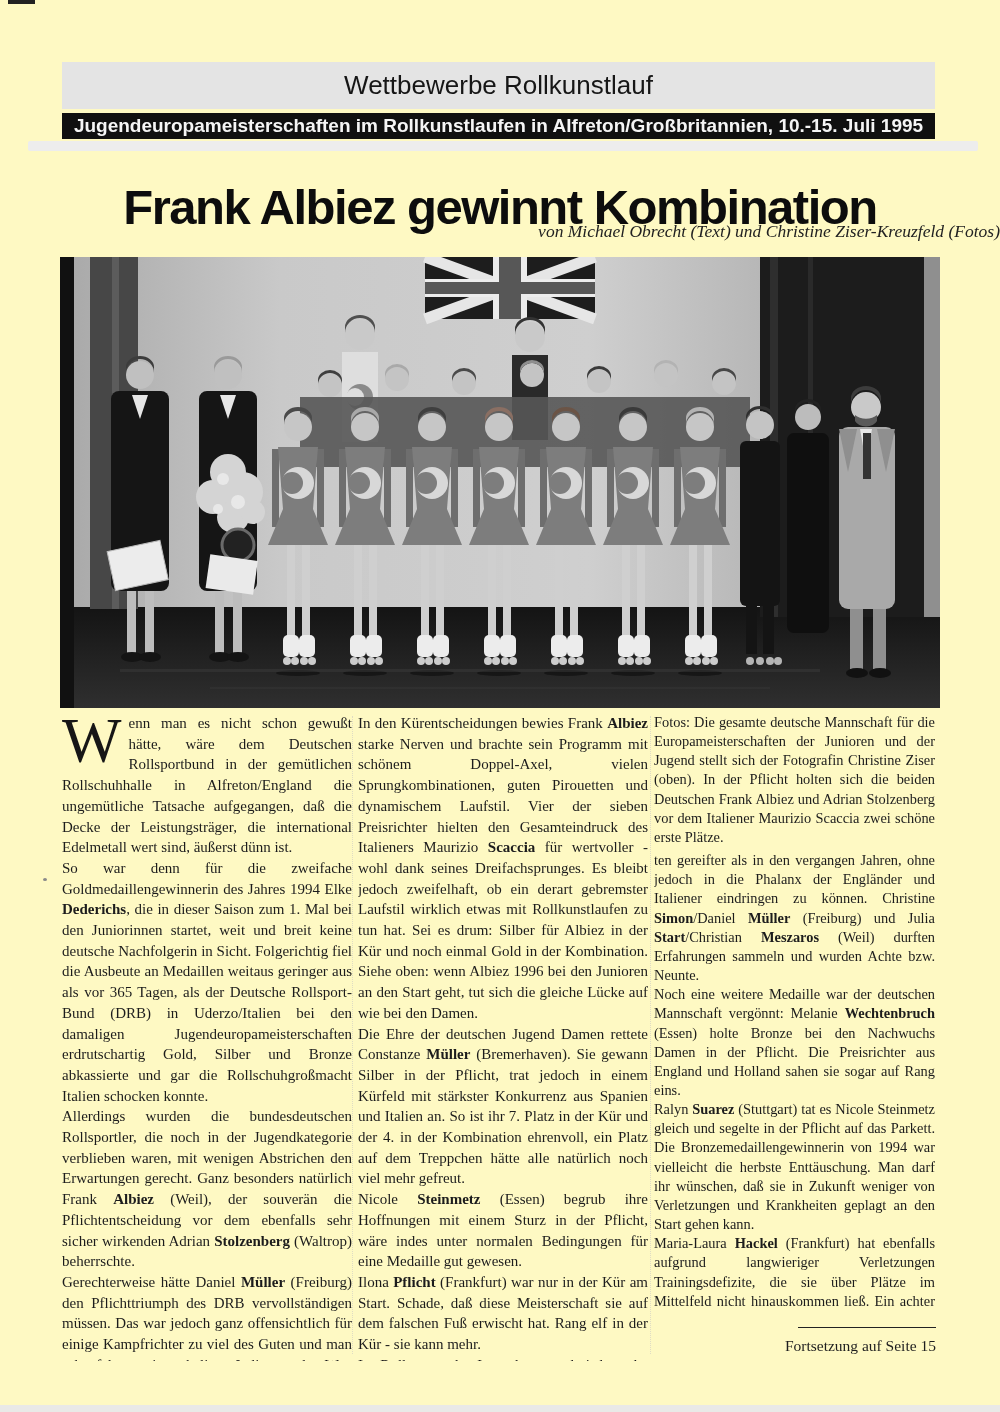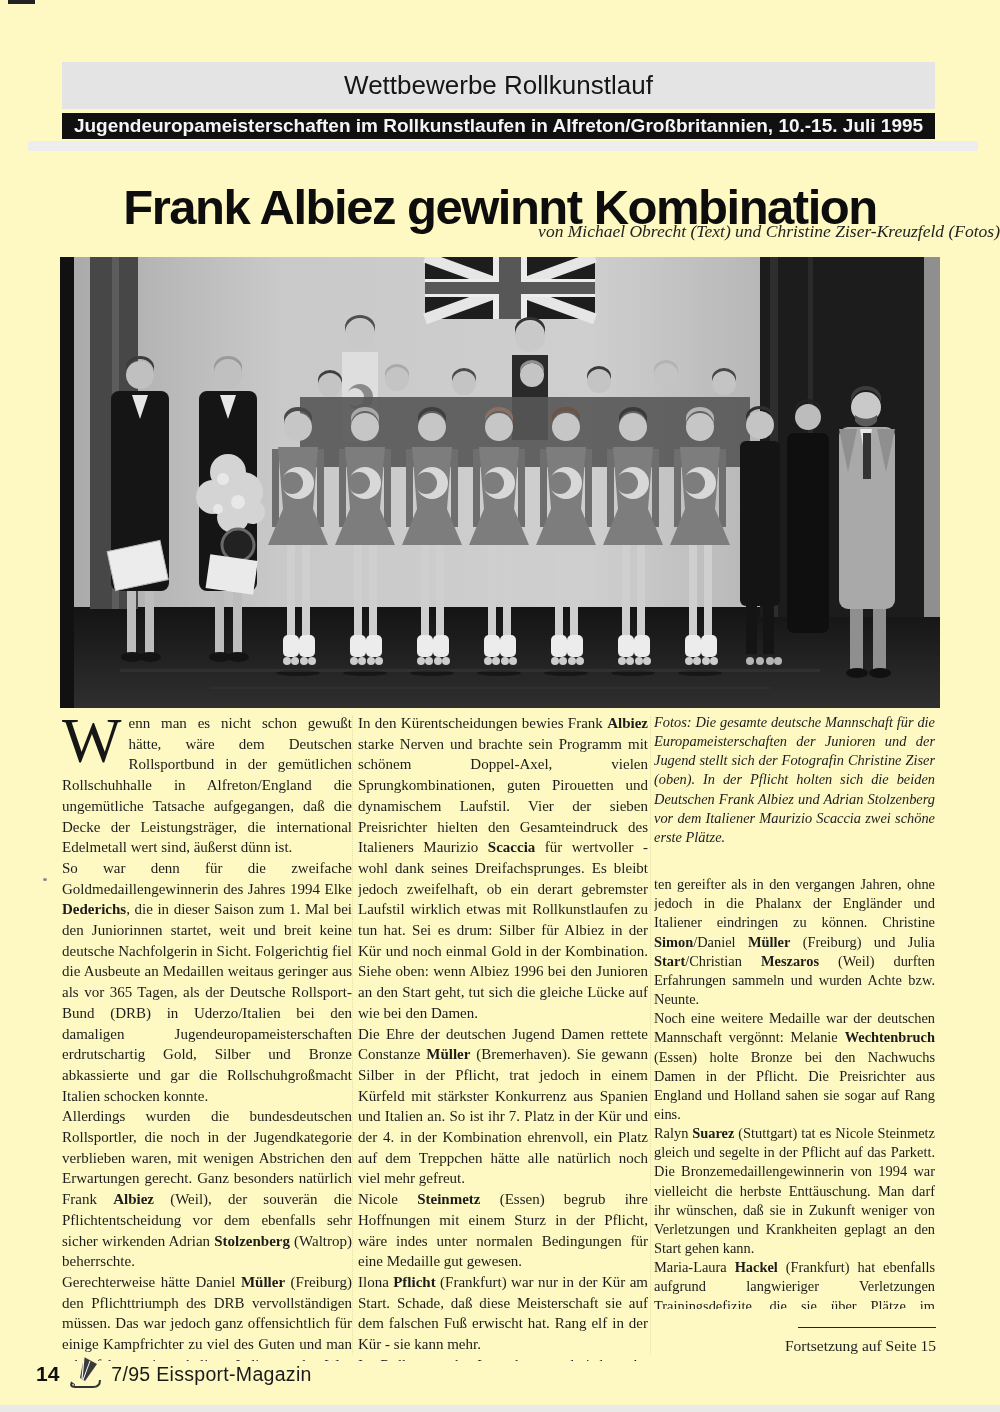--- a/index.html
+++ b/index.html
@@ -25,21 +25,21 @@
   #photo svg{display:block;}
 
   
   .col{position:absolute;top:713px;height:648px;overflow:hidden;text-align:justify;
        font-size:15px;line-height:20.7px;}
   #col-0{left:62px;width:290px;}
   #col-1{left:358px;width:290px;}
   #col-2{left:654px;width:281px;height:596px;font-size:14.4px;line-height:19.15px;}
   .body-p{margin:0;}
   .body-p b{font-weight:700;font-family:Liberation Serif, serif;}
-  .caption{font-style:italic;margin-bottom:28px;}
+  .caption{margin-bottom:4px;}
   .dropcap{float:left;font-size:63px;line-height:50px;padding:3px 7px 0 0;color:#161616;}
 
   .colsep{position:absolute;top:716px;height:638px;width:0;border-left:1px dotted #c6c6c6;opacity:.55;}
   #colsep-1{left:352px;} #colsep-2{left:650px;}
 
   
   #continuation{position:absolute;left:700px;top:1314px;width:236px;text-align:right;}
   #continuation .rule{display:inline-block;width:138px;border-top:1.6px solid #222;height:0;}
   #continuation .cont-text{display:block;margin-top:5px;font-size:15.5px;color:#1e1e1e;}
 
@@ -320,27 +320,14 @@
       <p class="body-p">Noch eine weitere Medaille war der deutschen Mannschaft vergönnt: Melanie <b>Wechtenbruch</b> (Essen) holte Bronze bei den Nachwuchs Damen in der Pflicht. Die Preisrichter aus England und Holland sahen sie sogar auf Rang eins.</p>
       <p class="body-p">Ralyn <b>Suarez</b> (Stuttgart) tat es Nicole Steinmetz gleich und segelte in der Pflicht auf das Parkett. Die Bronzemedaillengewinnerin von 1994 war vielleicht die herbste Enttäuschung. Man darf ihr wünschen, daß sie in Zukunft weniger von Verletzungen und Krankheiten geplagt an den Start gehen kann.</p>
       <p class="body-p">Maria-Laura <b>Hackel</b> (Frankfurt) hat ebenfalls aufgrund langwieriger Verletzungen Trainingsdefizite, die sie über Plätze im Mittelfeld nicht hinauskommen ließ. Ein achter Rang in Pflicht und Kombination waren die positivsten Ergebnisse.</p>
     </div>
 
   <div id="continuation">
     <span class="rule"></span>
     <span class="cont-text">Fortsetzung auf Seite 15</span>
   </div>
 
-  <div id="footer">
-    <span id="page-number">14</span>
-    <span>
-      <svg width="34" height="32" viewBox="0 0 34 32">
-        <path d="M16 1 L29 8 L17 25 L12 22 Z" fill="#3a3a3a"></path>
-        <path d="M16 1 L14 23" stroke="#fcfcfb" stroke-width="1.2"></path>
-        <path d="M22 5 L15 24" stroke="#fcfcfb" stroke-width="1"></path>
-        <path d="M4 26 q-3 5 3 5 h18 q7 0 7-7" stroke="#333" stroke-width="2" fill="none"></path>
-        <circle cx="5" cy="29" r="1.5" fill="none" stroke="#333" stroke-width="1"></circle>
-      </svg>
-    </span>
-    <span id="issue">7/95 Eissport-Magazin</span>
-  </div>
 
 </div>
 
 </body></html>

